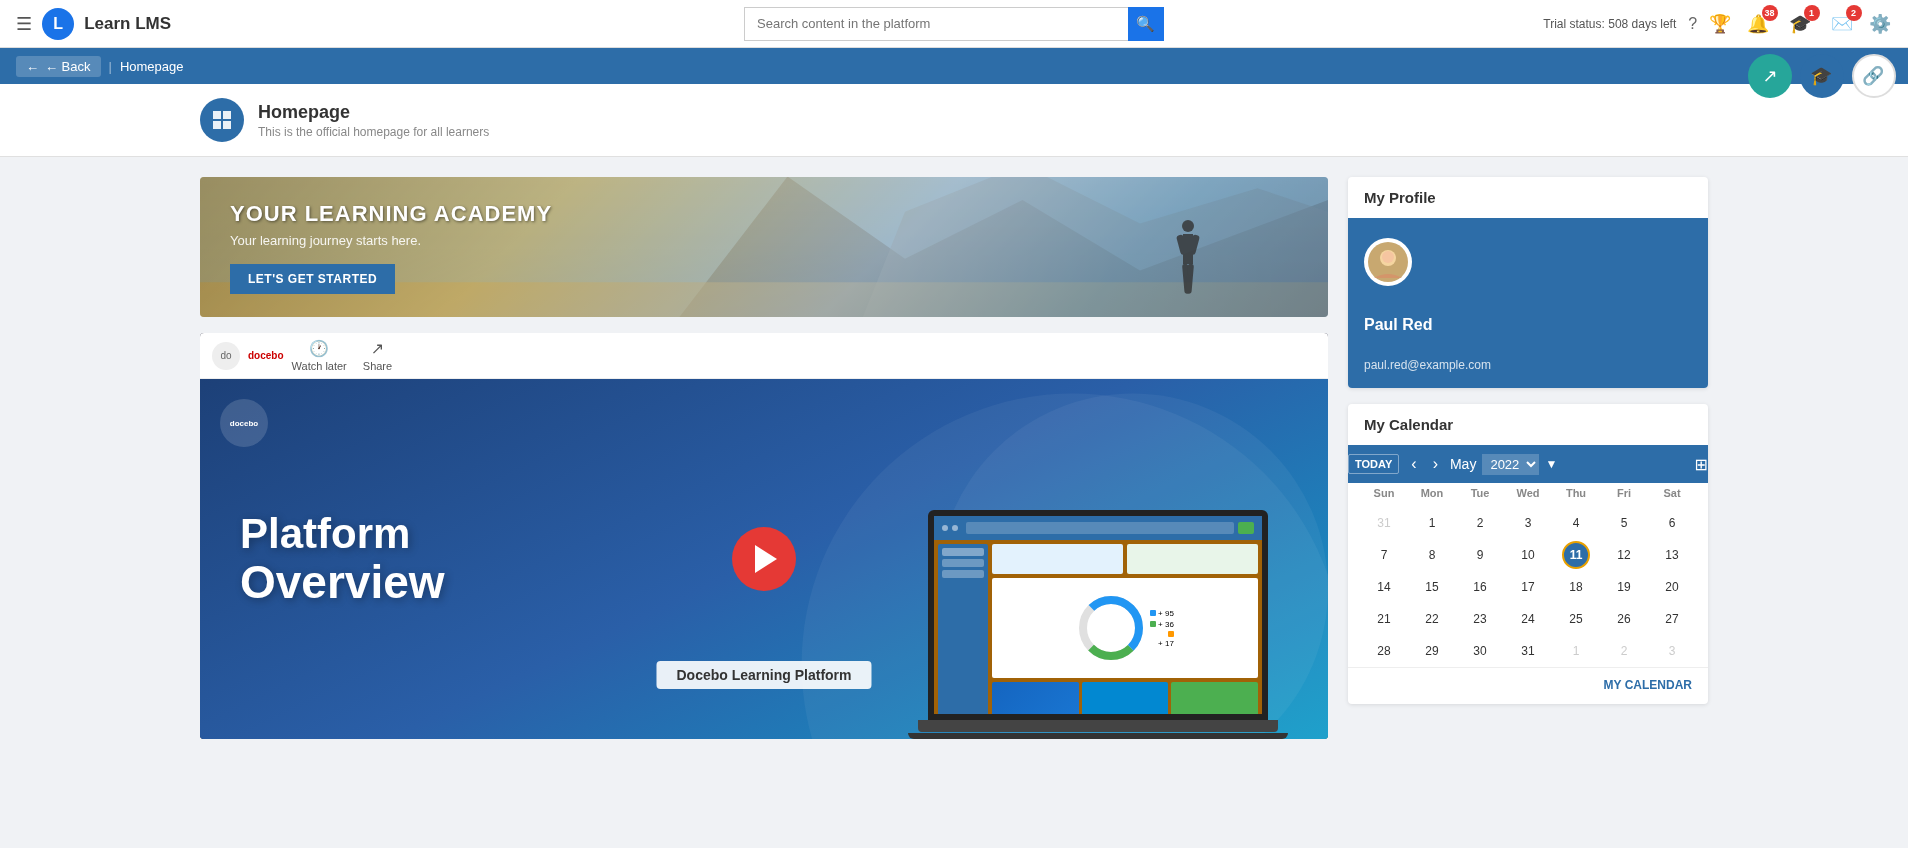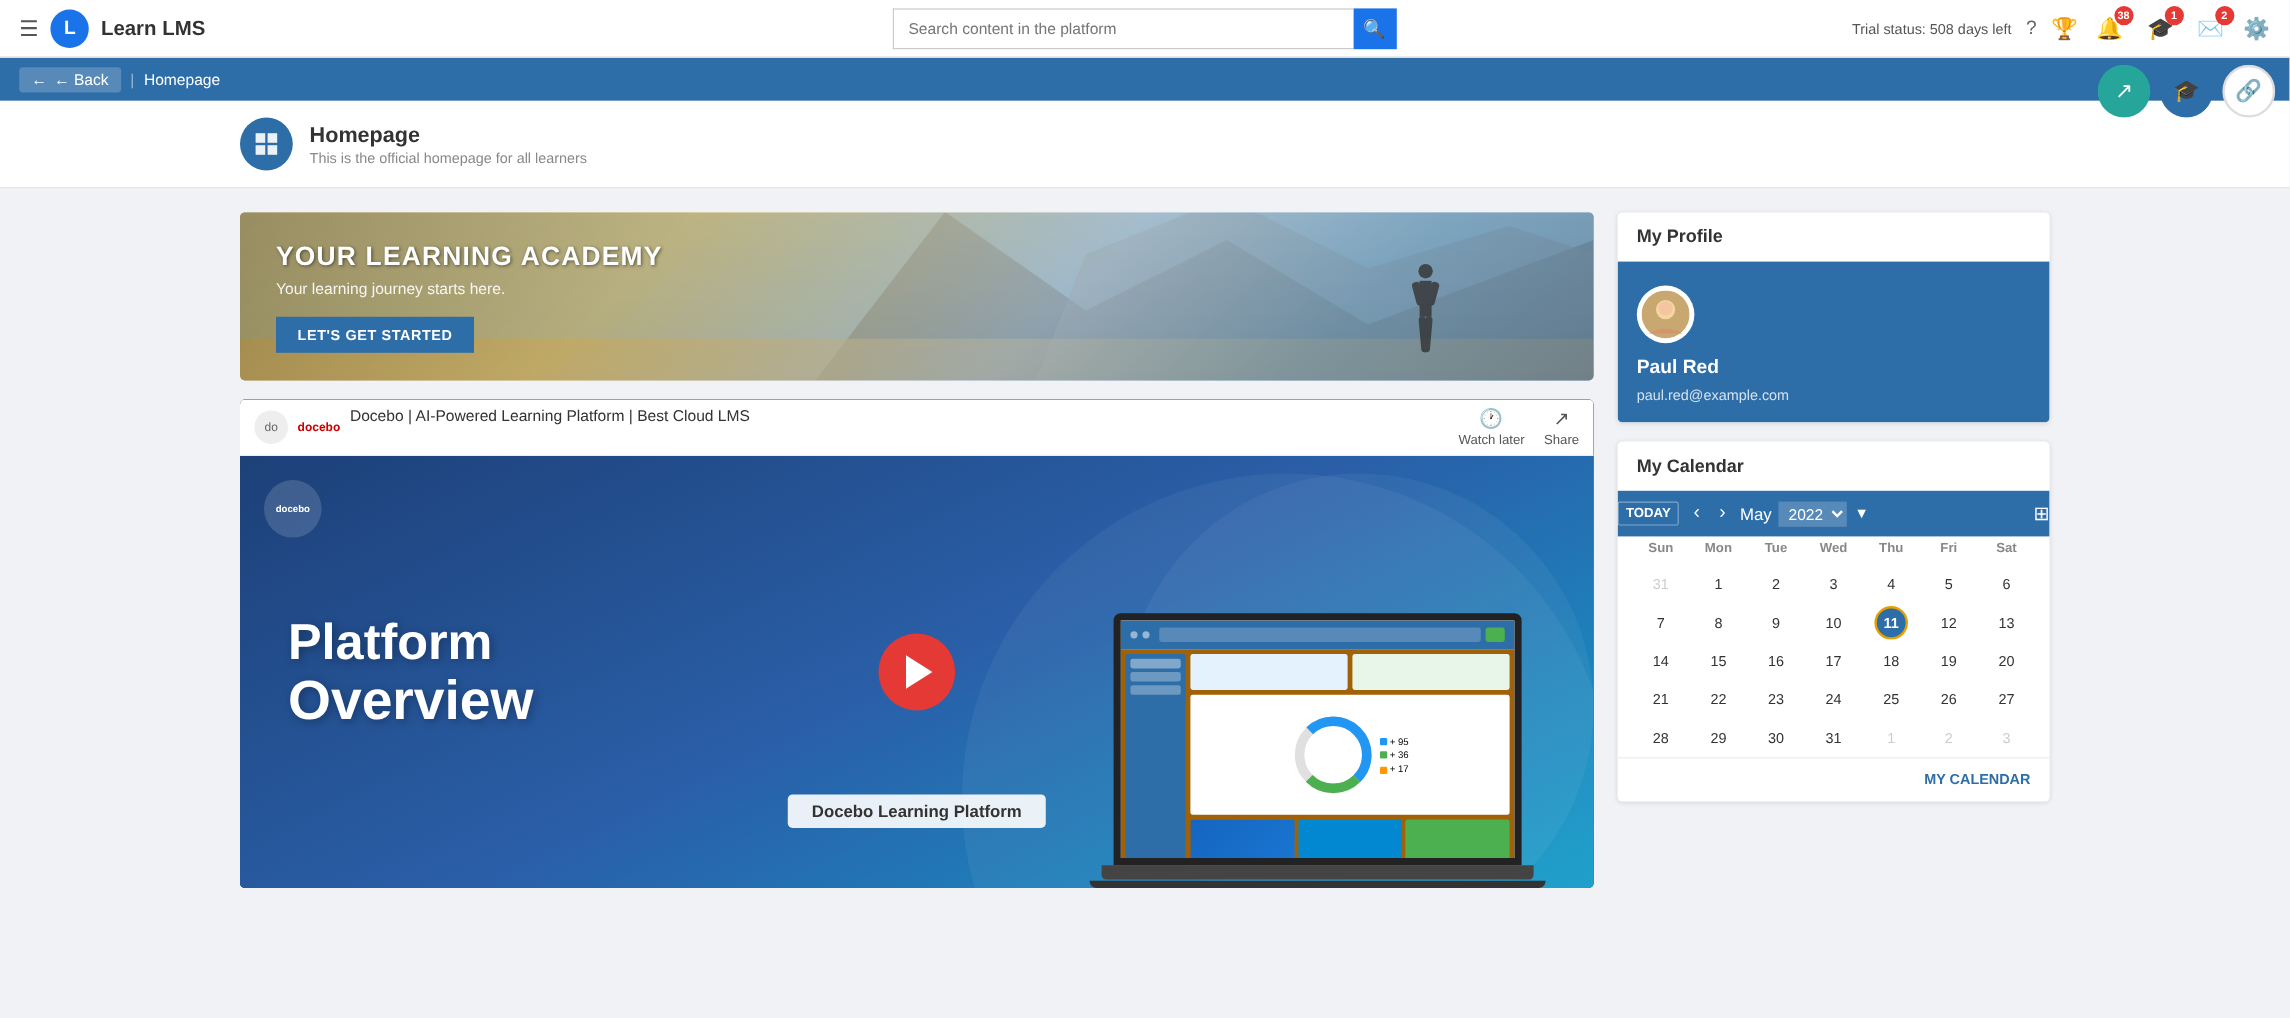--- a/index.html
+++ b/index.html
@@ -393,21 +393,21 @@
       padding: 12px 16px;
       font-size: 15px;
       font-weight: 600;
       color: #333;
     }
     .profile-blue-bg {
       background: #2d6da8;
       padding: 20px 16px 16px;
       display: flex;
       flex-direction: column;
-      gap: 6px;
+      gap: 24px;
     }
     .profile-avatar {
       width: 48px;
       height: 48px;
       border-radius: 50%;
       background: #fff;
       overflow: hidden;
       display: flex;
       align-items: center;
       justify-content: center;
@@ -679,21 +679,20 @@
 
     <div class="video-container">
 
       <div class="video-header">
         <div class="yt-logo">
           <div class="yt-circle">do</div>
           <div style="display:flex;flex-direction:column;margin-left:4px;">
             <span style="font-size:10px;font-weight:700;color:#c00;">docebo</span>
           </div>
         </div>
-        <span class="video-title-text">Docebo | AI-Powered Learning Platform | Best Cloud LMS</span>
         <div class="video-actions">
           <div class="video-action">
             <span class="video-action-icon">🕐</span>
             <span>Watch later</span>
           </div>
           <div class="video-action">
             <span class="video-action-icon">↗</span>
             <span>Share</span>
           </div>
         </div>
@@ -755,21 +754,21 @@
                   </svg>
                   <div style="display:flex;flex-direction:column;gap:2px;margin-left:4px;">
                     <div style="display:flex;align-items:center;gap:2px;">
                         <div style="width:6px;height:6px;background:#2196f3;border-radius:1px;"></div>
                         <span style="font-size:8px;">+ 95</span>
                       </div>
                     <div style="display:flex;align-items:center;gap:2px;">
                         <div style="width:6px;height:6px;background:#4caf50;border-radius:1px;"></div>
                         <span style="font-size:8px;">+ 36</span>
                       </div>
-                    <div style="display:flex;align-items:flex-end;gap:2px;">
+                    <div style="display:flex;align-items:flex-end;gap:2px;flex-direction:column;">
                         <div style="width:6px;height:6px;background:#ff9800;border-radius:1px;"></div>
                         <span style="font-size:8px;">+ 17</span>
                       </div>
                   </div>
                 </div>
 
                 <div style="display:flex;gap:3px;height:40px;">
                   <div style="flex:1;background:#1565c0;border-radius:2px;overflow:hidden;">
                     <div style="height:100%;background:linear-gradient(135deg,#1565c0,#1976d2);"></div>
                   </div>

